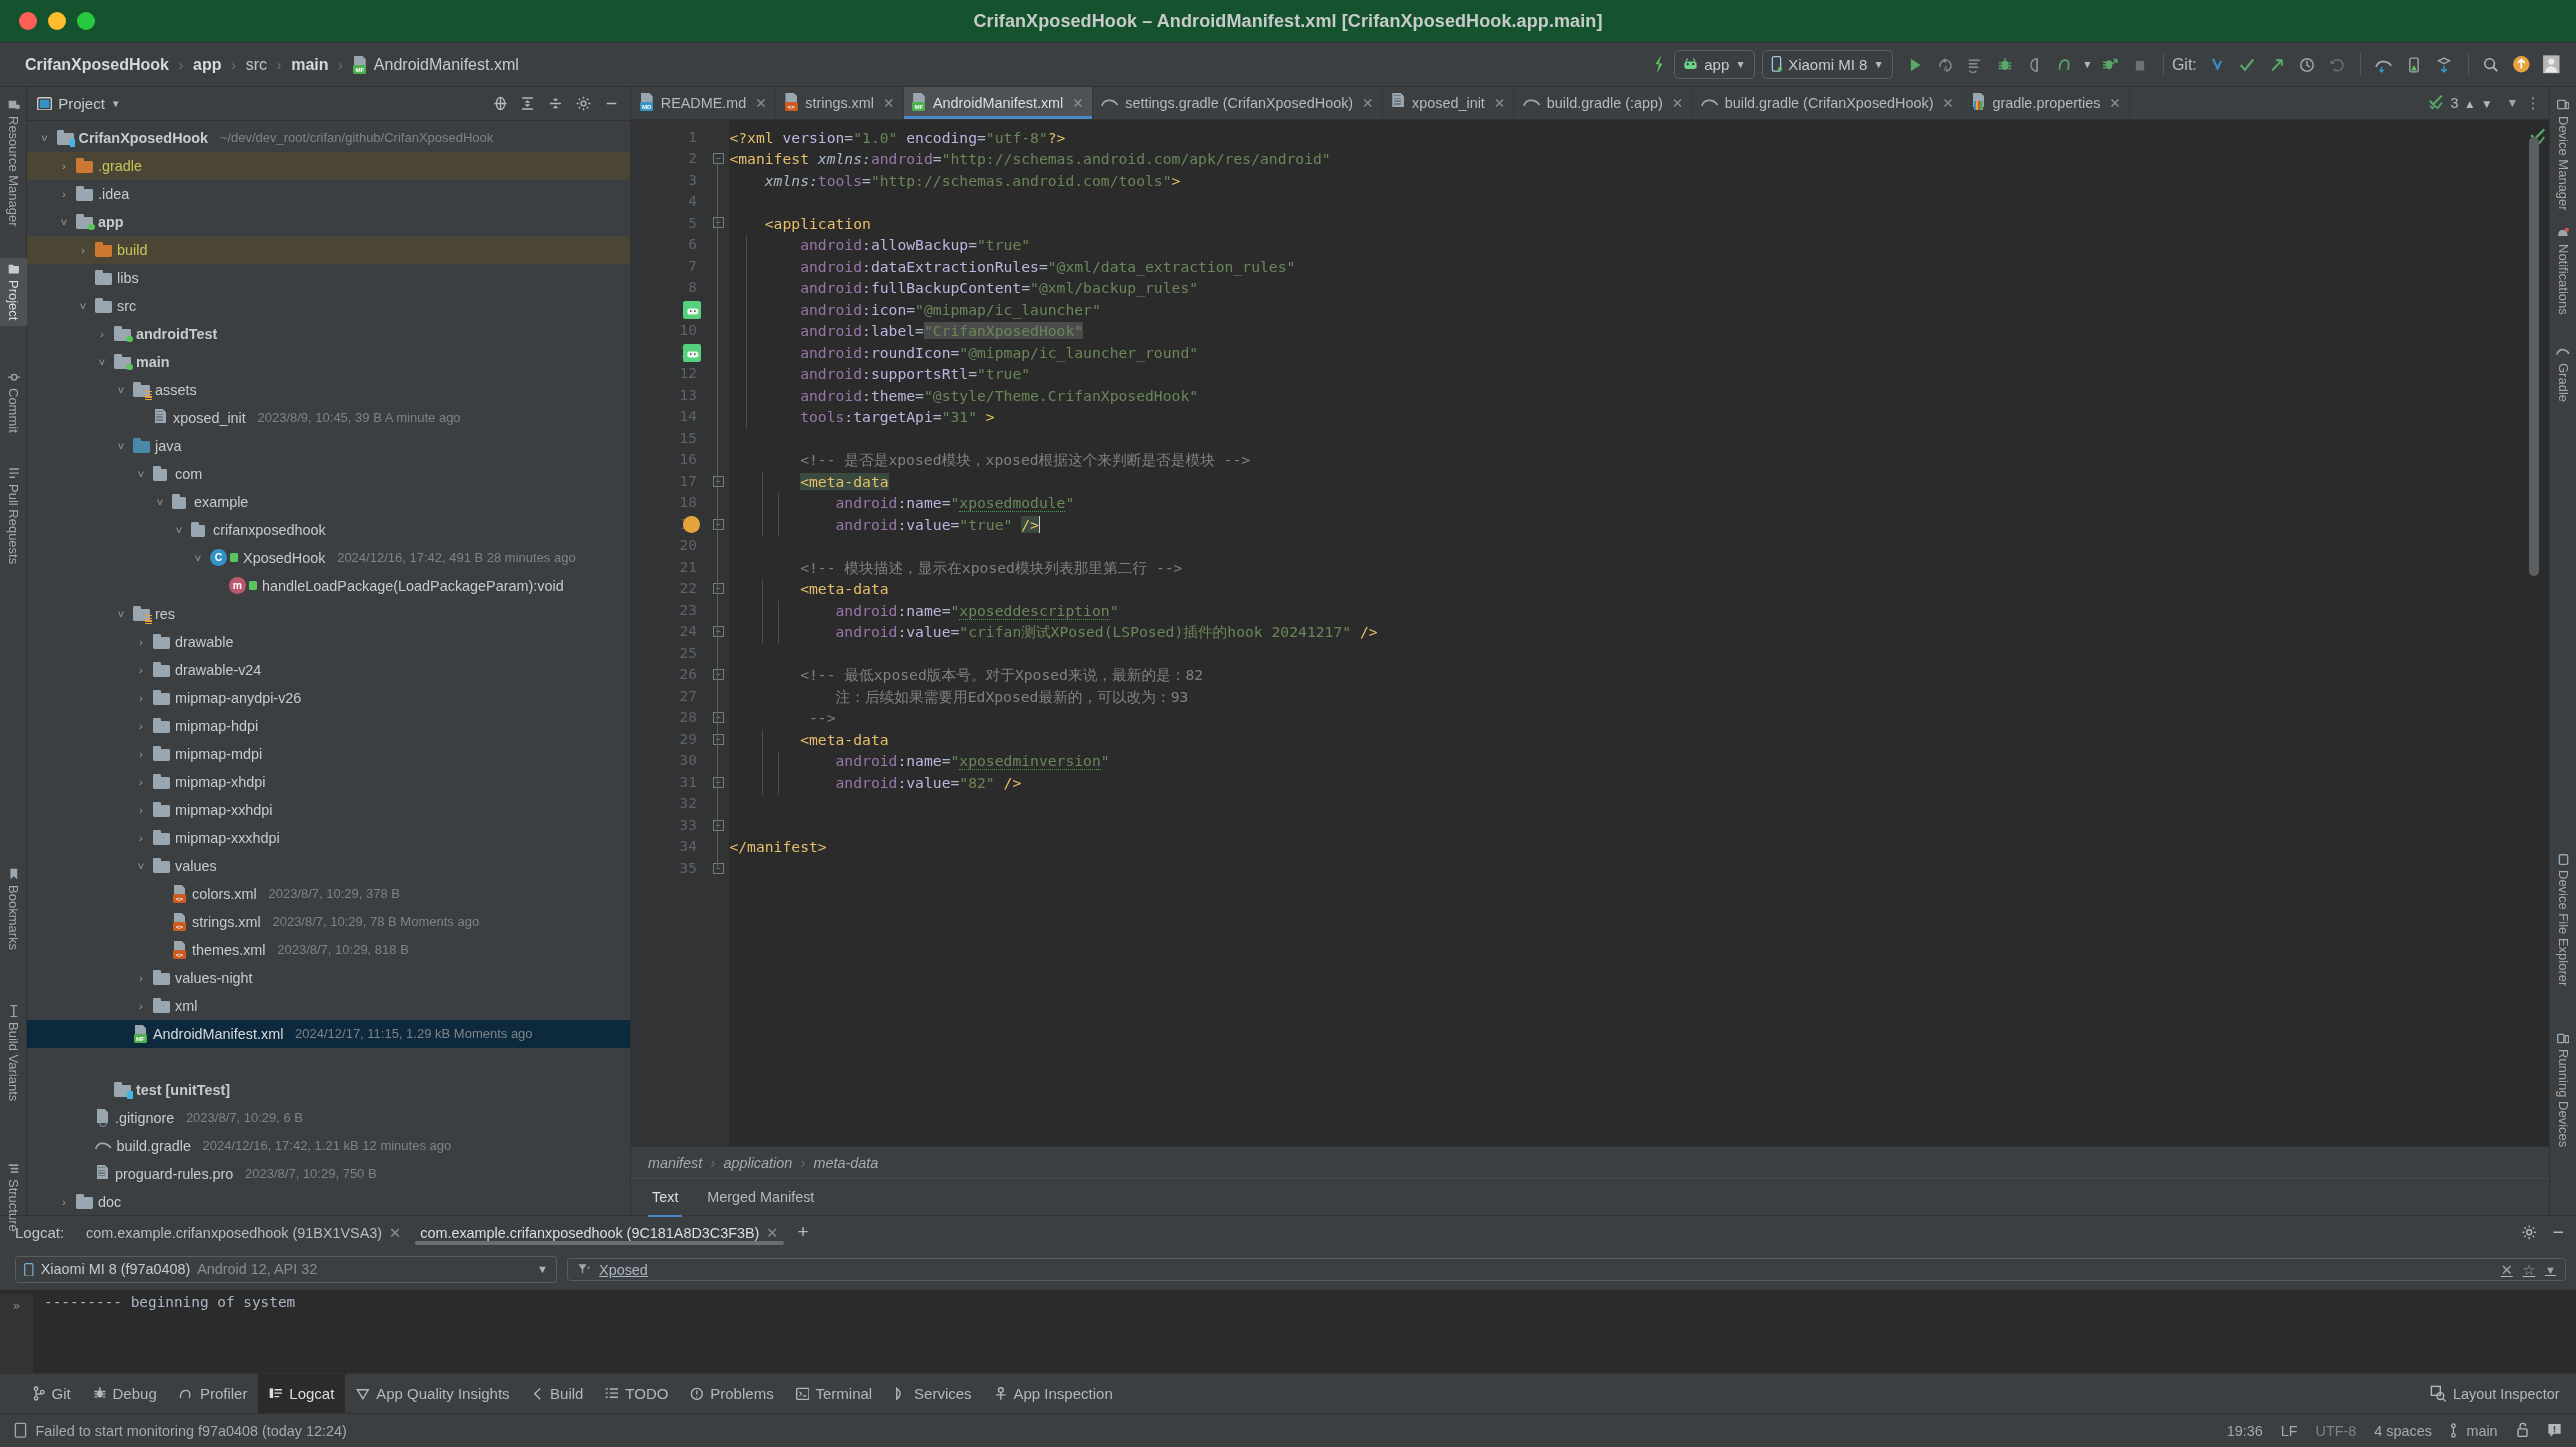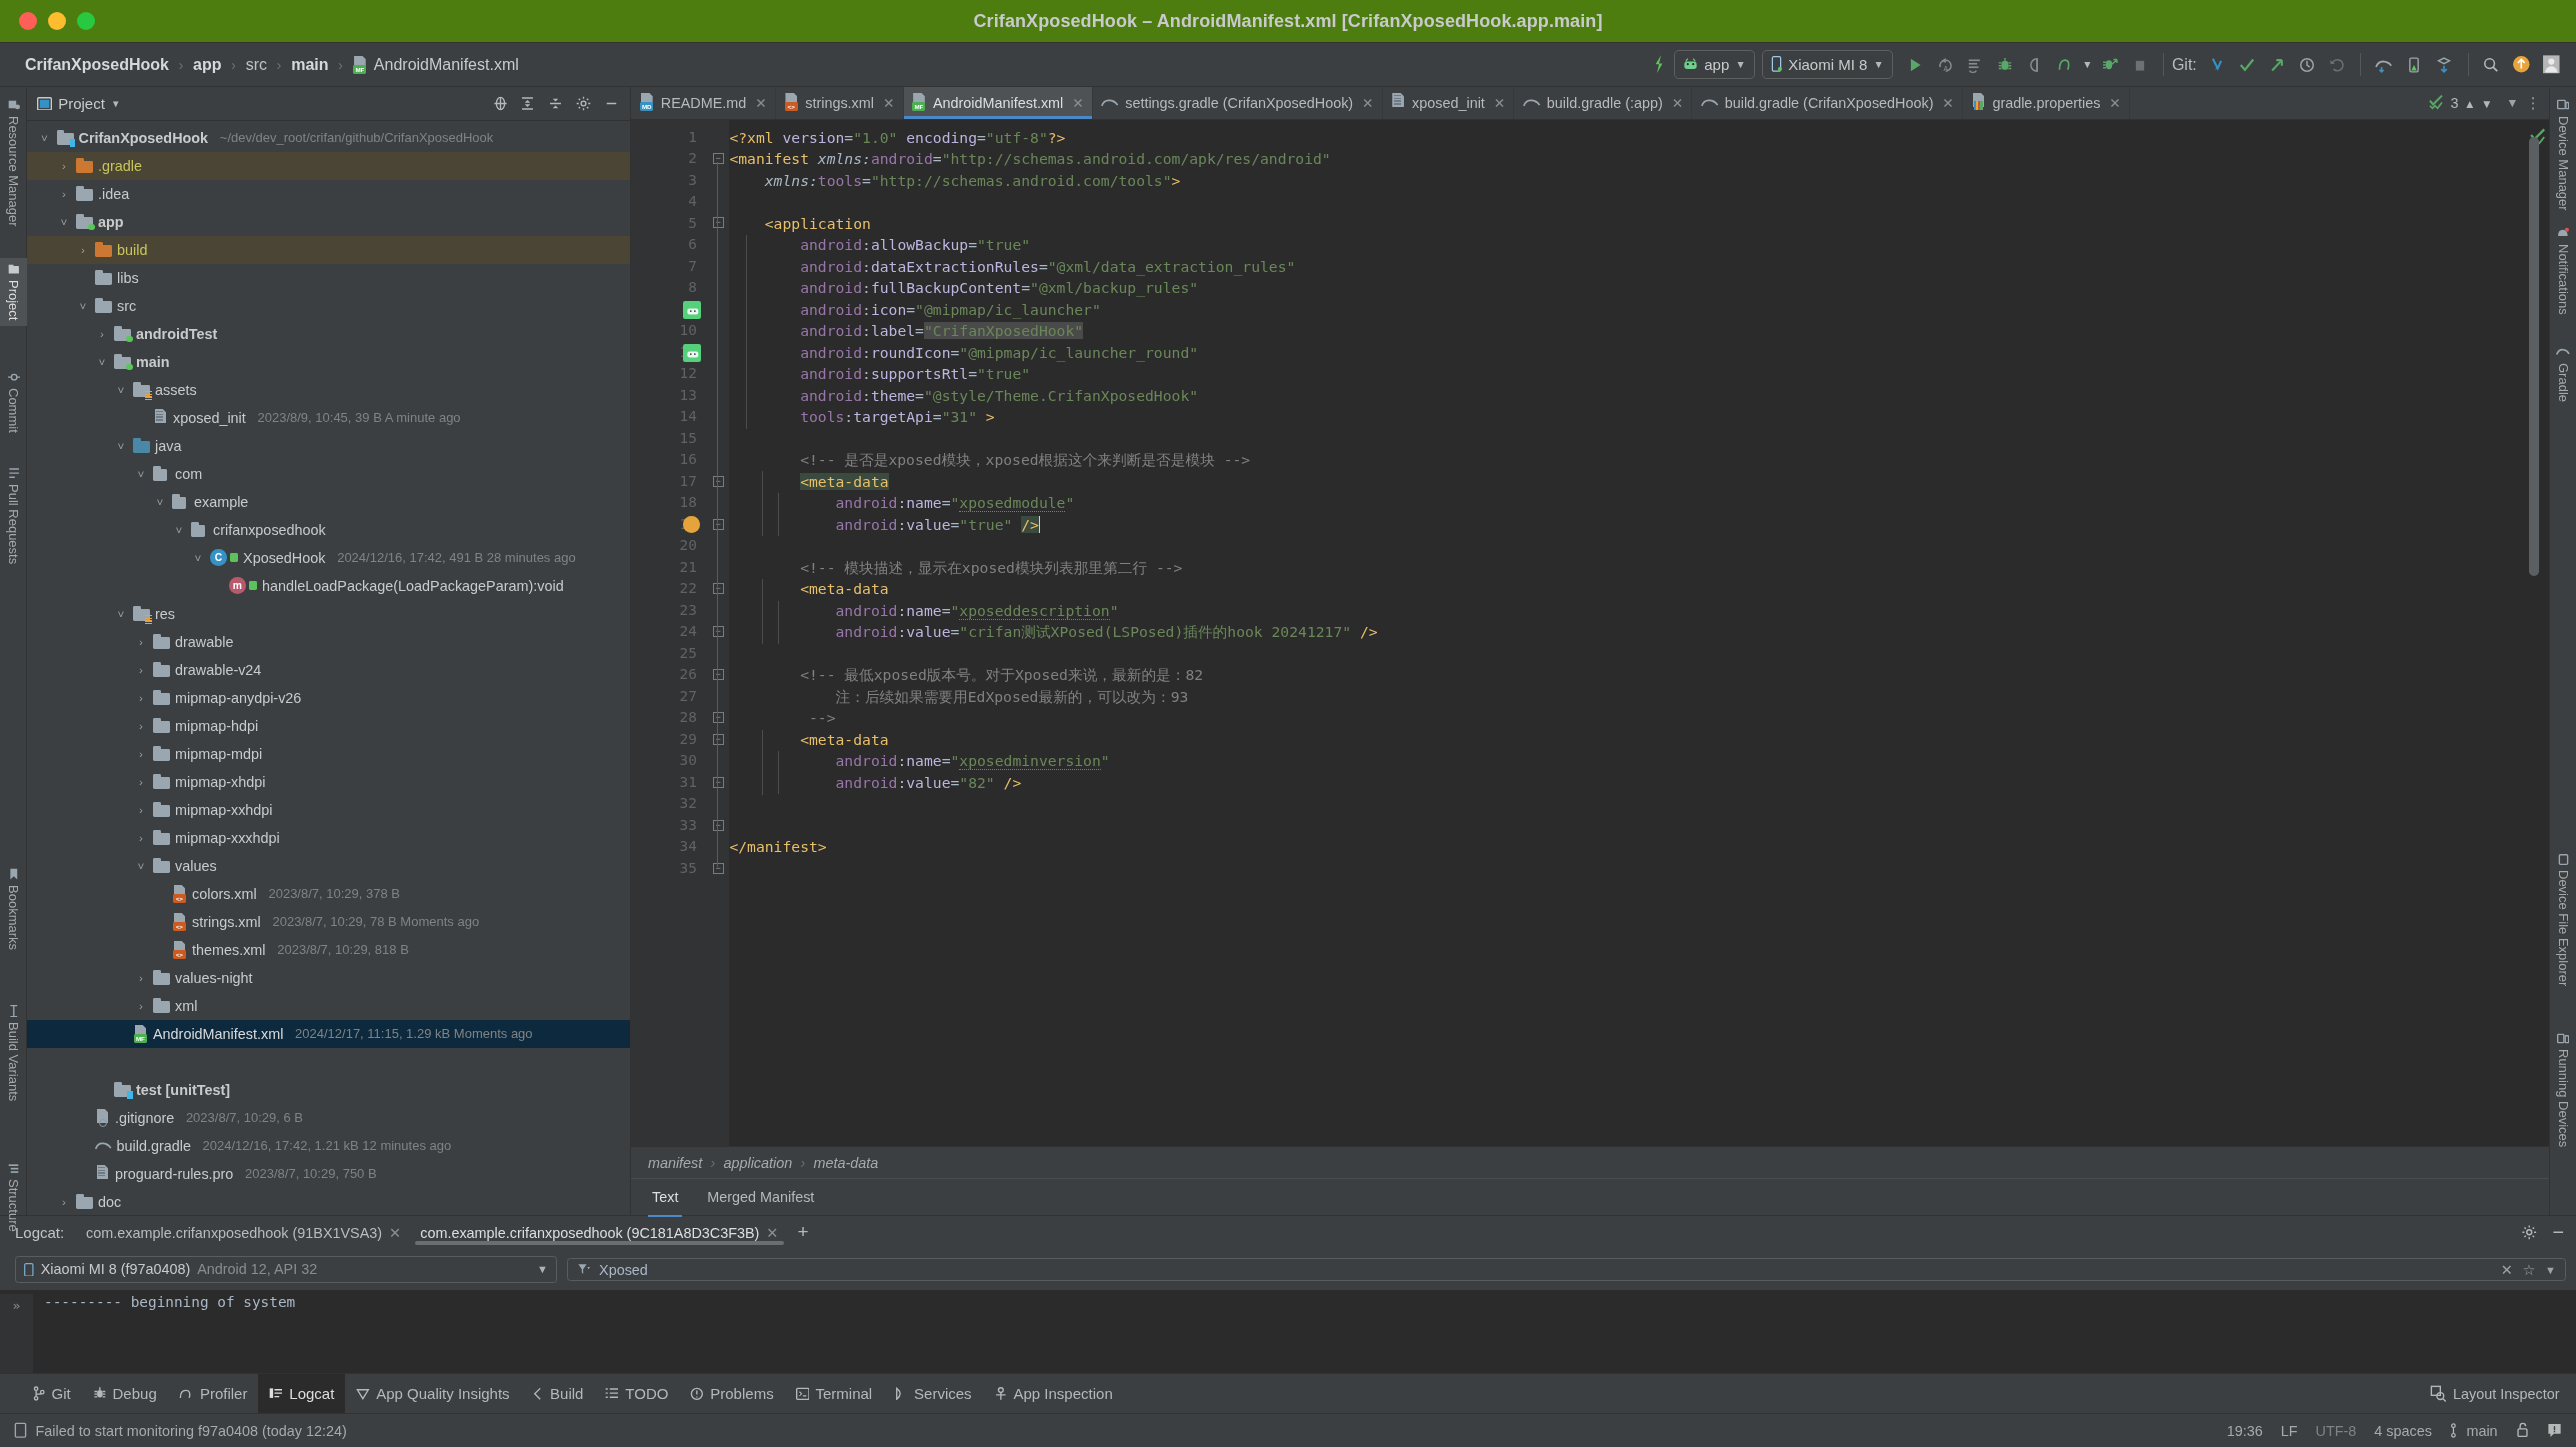--- a/index.html
+++ b/index.html
@@ -6,21 +6,21 @@
   html,body{
     width:2576px; height:1447px; overflow:hidden;
     background:#3c3f41;
     font-family:"Liberation Sans", sans-serif;
     -webkit-font-smoothing:antialiased;
   }
   .app{ position:relative; width:2576px; height:1447px; background:#3c3f41; display:flex; flex-direction:column; }
 
   
   .titlebar{
-    height:43px; background:#4d7c0f; position:relative;
+    height:43px; background:#14532d; position:relative;
     display:flex; align-items:center; flex:0 0 43px;
     border-bottom:0.7px solid #323232;
   }
   .traffic{ display:flex; gap:11px; padding-left:19px; align-items:center; }
   .tl{ width:18px; height:18px; border-radius:50%; }
   .tl.red{background:#ff5f57;} .tl.yellow{background:#febc2e;} .tl.green{background:#28c840;}
   .win-title{
     position:absolute; left:0; right:0; text-align:center;
     font-size:18px; color:#c8cacb; font-weight:bold; letter-spacing:0.1px;
   }
@@ -193,21 +193,21 @@
   .lc-label{ color:#c2c4c5; font-size:15px; margin-right:12.3px; }
   .lc-tab{ display:flex; align-items:flex-start; gap:6.9px; padding:0 9.6px; font-size:14.4px; color:#b9bbbc; }
   .lc-tab.on{ color:#dcdedf; }
   .lc-head .right{ margin-left:auto; display:flex; align-items:center; gap:12.3px; color:#a7a9aa; }
   .lc-toolbar{ height:41px; flex:0 0 41px; display:flex; align-items:center; padding:0 9.6px 0 15px; gap:9.6px; }
   .sel-pill{ height:27.4px; border:0.7px solid #5a5d5e; border-radius:3.4px; display:flex; align-items:center;
              gap:6.9px; padding:0 8.2px; font-size:14.4px; color:#c8cacb; width:542px; background:#3c3f41;}
   .sel-pill .dim{ color:#8a8d8e; }
   .sel-pill .car{ margin-left:auto; color:#b0b2b3; font-size:11px; }
   .filter-pill{ height:23px; border:0.7px solid #5a5d5e; border-radius:3.4px; display:flex; align-items:center;
-                gap:8.2px; padding:0 9.6px; font-size:14.4px; color:#a9b7c6; flex:1; }
+                gap:8.2px; padding:0 9.6px; font-size:14.4px; color:#a9b7c6; flex:1;text-decoration:underline; }
   .filter-pill .rt{ margin-left:auto; display:flex; align-items:center; gap:9.6px; color:#9fa1a2; }
   .lc-out{ flex:1; background:#2b2b2b; display:flex; align-items:flex-start; padding-top:4.1px;
            font-family:"DejaVu Sans Mono", monospace; font-size:14.4px; color:#a9b7c6; }
   .lc-gut{ width:33px; flex:0 0 33px; height:100%; background:#313335; display:flex;
            align-items:flex-start; justify-content:center; padding-top:4.1px; color:#888b8c; font-size:13px;}
 
   
   .twbar{
     height:40px; flex:0 0 40px; background:#3c3f41; display:flex; align-items:stretch;
     padding-left:20.6px; border-top:0.7px solid #323232;

